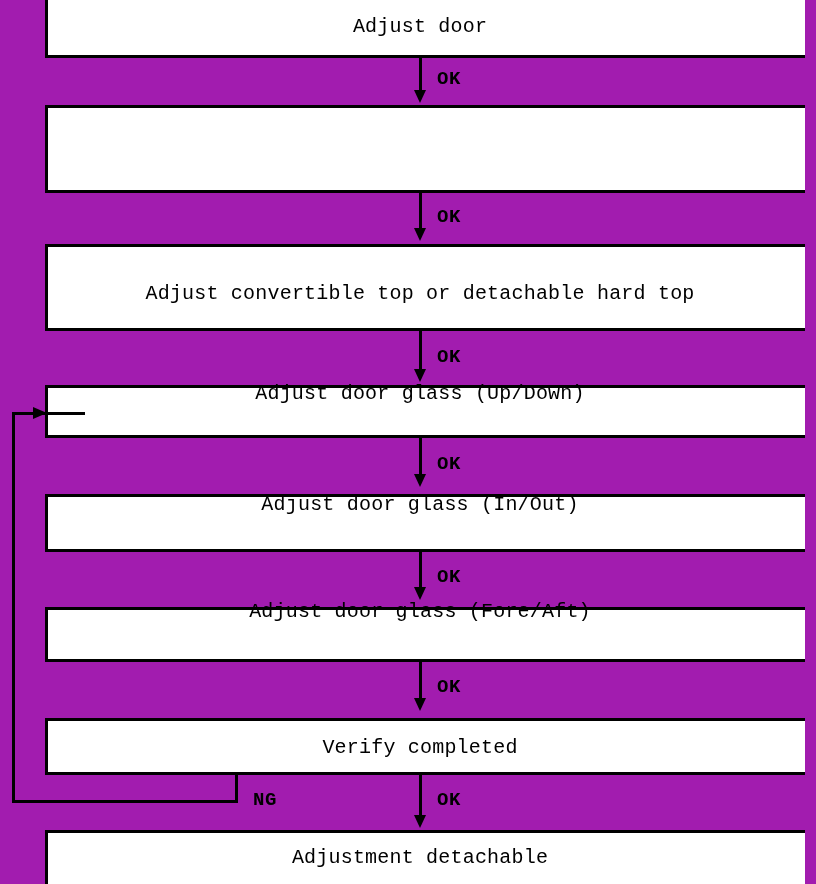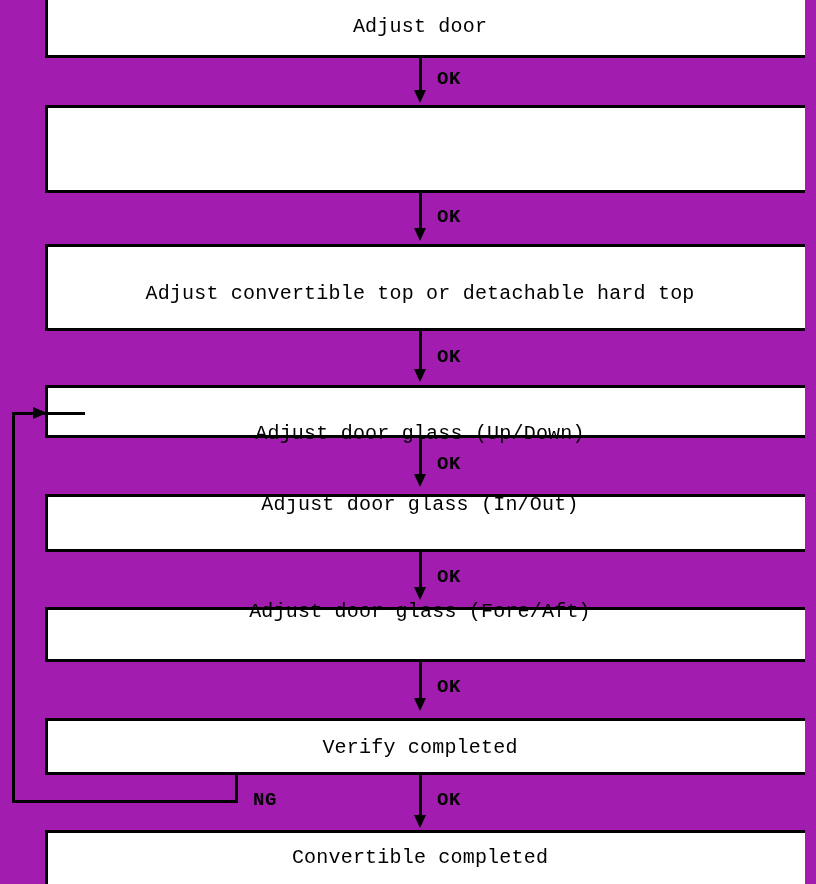--- a/index.html
+++ b/index.html
@@ -90,21 +90,21 @@
   <div class="box" style="left:45px; top:244px; width:760px; height:87px;">
   </div>
   <div class="box-label" style="left:45px; top:266px;margin-top:16px;">Adjust convertible top or detachable hard top</div>
 
   <div class="vline" style="left:419px; top:330px; height:40px;"></div>
   <div class="arrowhead-down" style="left:414px; top:369px;"></div>
   <div class="edge-label" style="left:437px; top:346px;">OK</div>
 
   <div class="box" style="left:45px; top:385px; width:760px; height:53px;">
   </div>
-  <div class="box-label" style="left:45px; top:422px;">Adjust door glass (Up/Down)</div>
+  <div class="box-label" style="left:45px; top:382px;">Adjust door glass (Up/Down)</div>
 
   <div class="vline" style="left:419px; top:437px; height:38px;"></div>
   <div class="arrowhead-down" style="left:414px; top:474px;"></div>
   <div class="edge-label" style="left:437px; top:453px;">OK</div>
 
   <div class="box" style="left:45px; top:494px; width:760px; height:58px;">
   </div>
   <div class="box-label" style="left:45px; top:493px;">Adjust door glass (In/Out)</div>
 
   <div class="vline" style="left:419px; top:551px; height:37px;"></div>
@@ -129,15 +129,15 @@
 
   <div class="vline" style="left:235px; top:774px; height:29px;"></div>
   <div class="hline" style="left:12px; top:800px; width:226px;"></div>
   <div class="vline" style="left:12px; top:414px; height:389px;"></div>
   <div class="hline" style="left:12px; top:412px; width:73px;"></div>
   <div class="arrowhead-right" style="left:33px; top:407px;"></div>
   <div class="edge-label" style="left:253px; top:789px;">NG</div>
 
   <div class="box" style="left:45px; top:830px; width:760px; height:60px;">
   </div>
-  <div class="box-label" style="left:45px; top:846px;">Convertible completed</div>
+  <div class="box-label" style="left:45px; top:846px;">Adjustment detachable</div>
 
 </div>
 
 </body></html>

